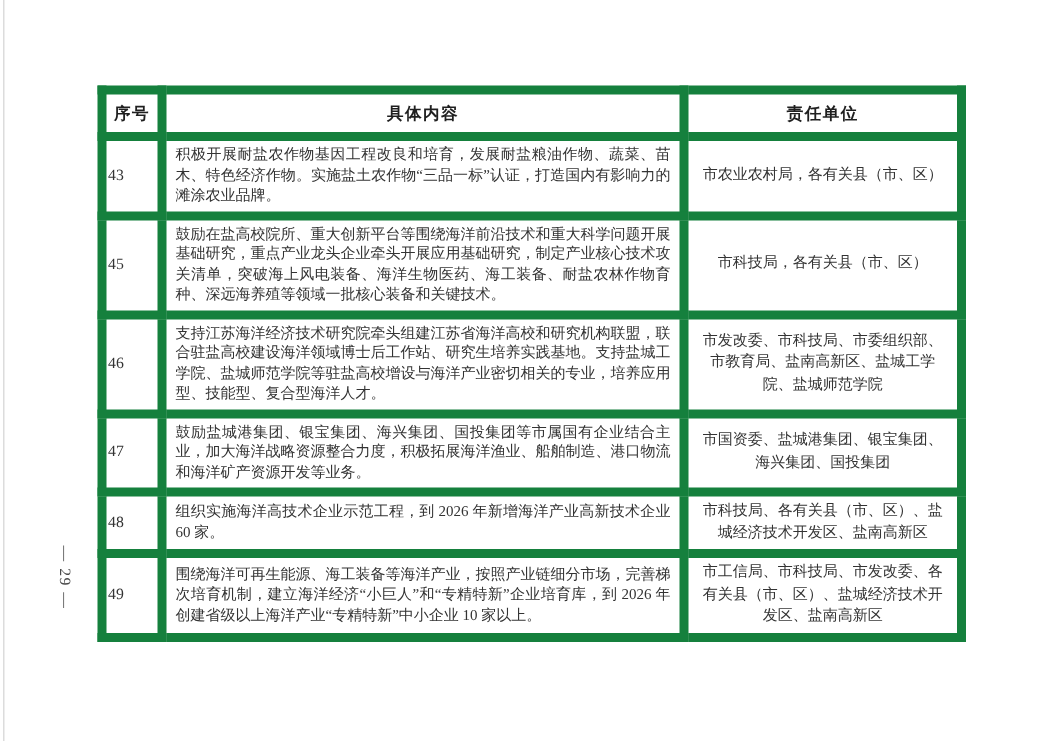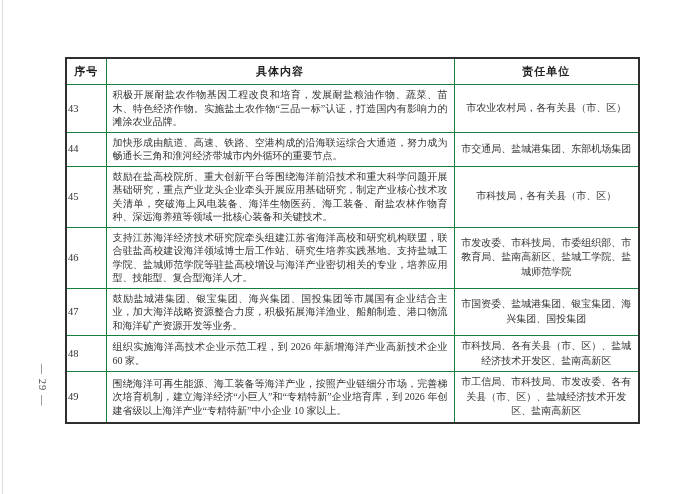--- a/index.html
+++ b/index.html
@@ -40,21 +40,21 @@
     position: absolute;
     left: 65px;
     top: 57px;
     width: 573px;
     border-collapse: collapse;
     table-layout: fixed;
     border: 2px solid #2f2f2f;
   }
   .doc-table th,
   .doc-table td {
-    border: 1px solid #15803d;
+    border: 6px solid #15803d;
   }
   .doc-table th {
     font-size: 11px;
     font-weight: bold;
     color: #1f1f1f;
     text-align: center;
     padding: 5px 2px;
     letter-spacing: 1px;
   }
   .doc-table td {
@@ -99,25 +99,20 @@
       <th>责任单位</th>
     </tr>
   </thead>
   <tbody>
     <tr>
       <td class="cell-no">43</td>
       <td class="cell-content">积极开展耐盐农作物基因工程改良和培育，发展耐盐粮油作物、蔬菜、苗木、特色经济作物。实施盐土农作物“三品一标”认证，打造国内有影响力的滩涂农业品牌。</td>
       <td class="cell-unit">市农业农村局，各有关县（市、区）</td>
     </tr>
     <tr>
-      <td class="cell-no">44</td>
-      <td class="cell-content">加快形成由航道、高速、铁路、空港构成的沿海联运综合大通道，努力成为畅通长三角和淮河经济带城市内外循环的重要节点。</td>
-      <td class="cell-unit">市交通局、盐城港集团、东部机场集团</td>
-    </tr>
-    <tr>
       <td class="cell-no">45</td>
       <td class="cell-content">鼓励在盐高校院所、重大创新平台等围绕海洋前沿技术和重大科学问题开展基础研究，重点产业龙头企业牵头开展应用基础研究，制定产业核心技术攻关清单，突破海上风电装备、海洋生物医药、海工装备、耐盐农林作物育种、深远海养殖等领域一批核心装备和关键技术。</td>
       <td class="cell-unit">市科技局，各有关县（市、区）</td>
     </tr>
     <tr>
       <td class="cell-no">46</td>
       <td class="cell-content">支持江苏海洋经济技术研究院牵头组建江苏省海洋高校和研究机构联盟，联合驻盐高校建设海洋领域博士后工作站、研究生培养实践基地。支持盐城工学院、盐城师范学院等驻盐高校增设与海洋产业密切相关的专业，培养应用型、技能型、复合型海洋人才。</td>
       <td class="cell-unit">市发改委、市科技局、市委组织部、市教育局、盐南高新区、盐城工学院、盐城师范学院</td>
     </tr>
     <tr>

